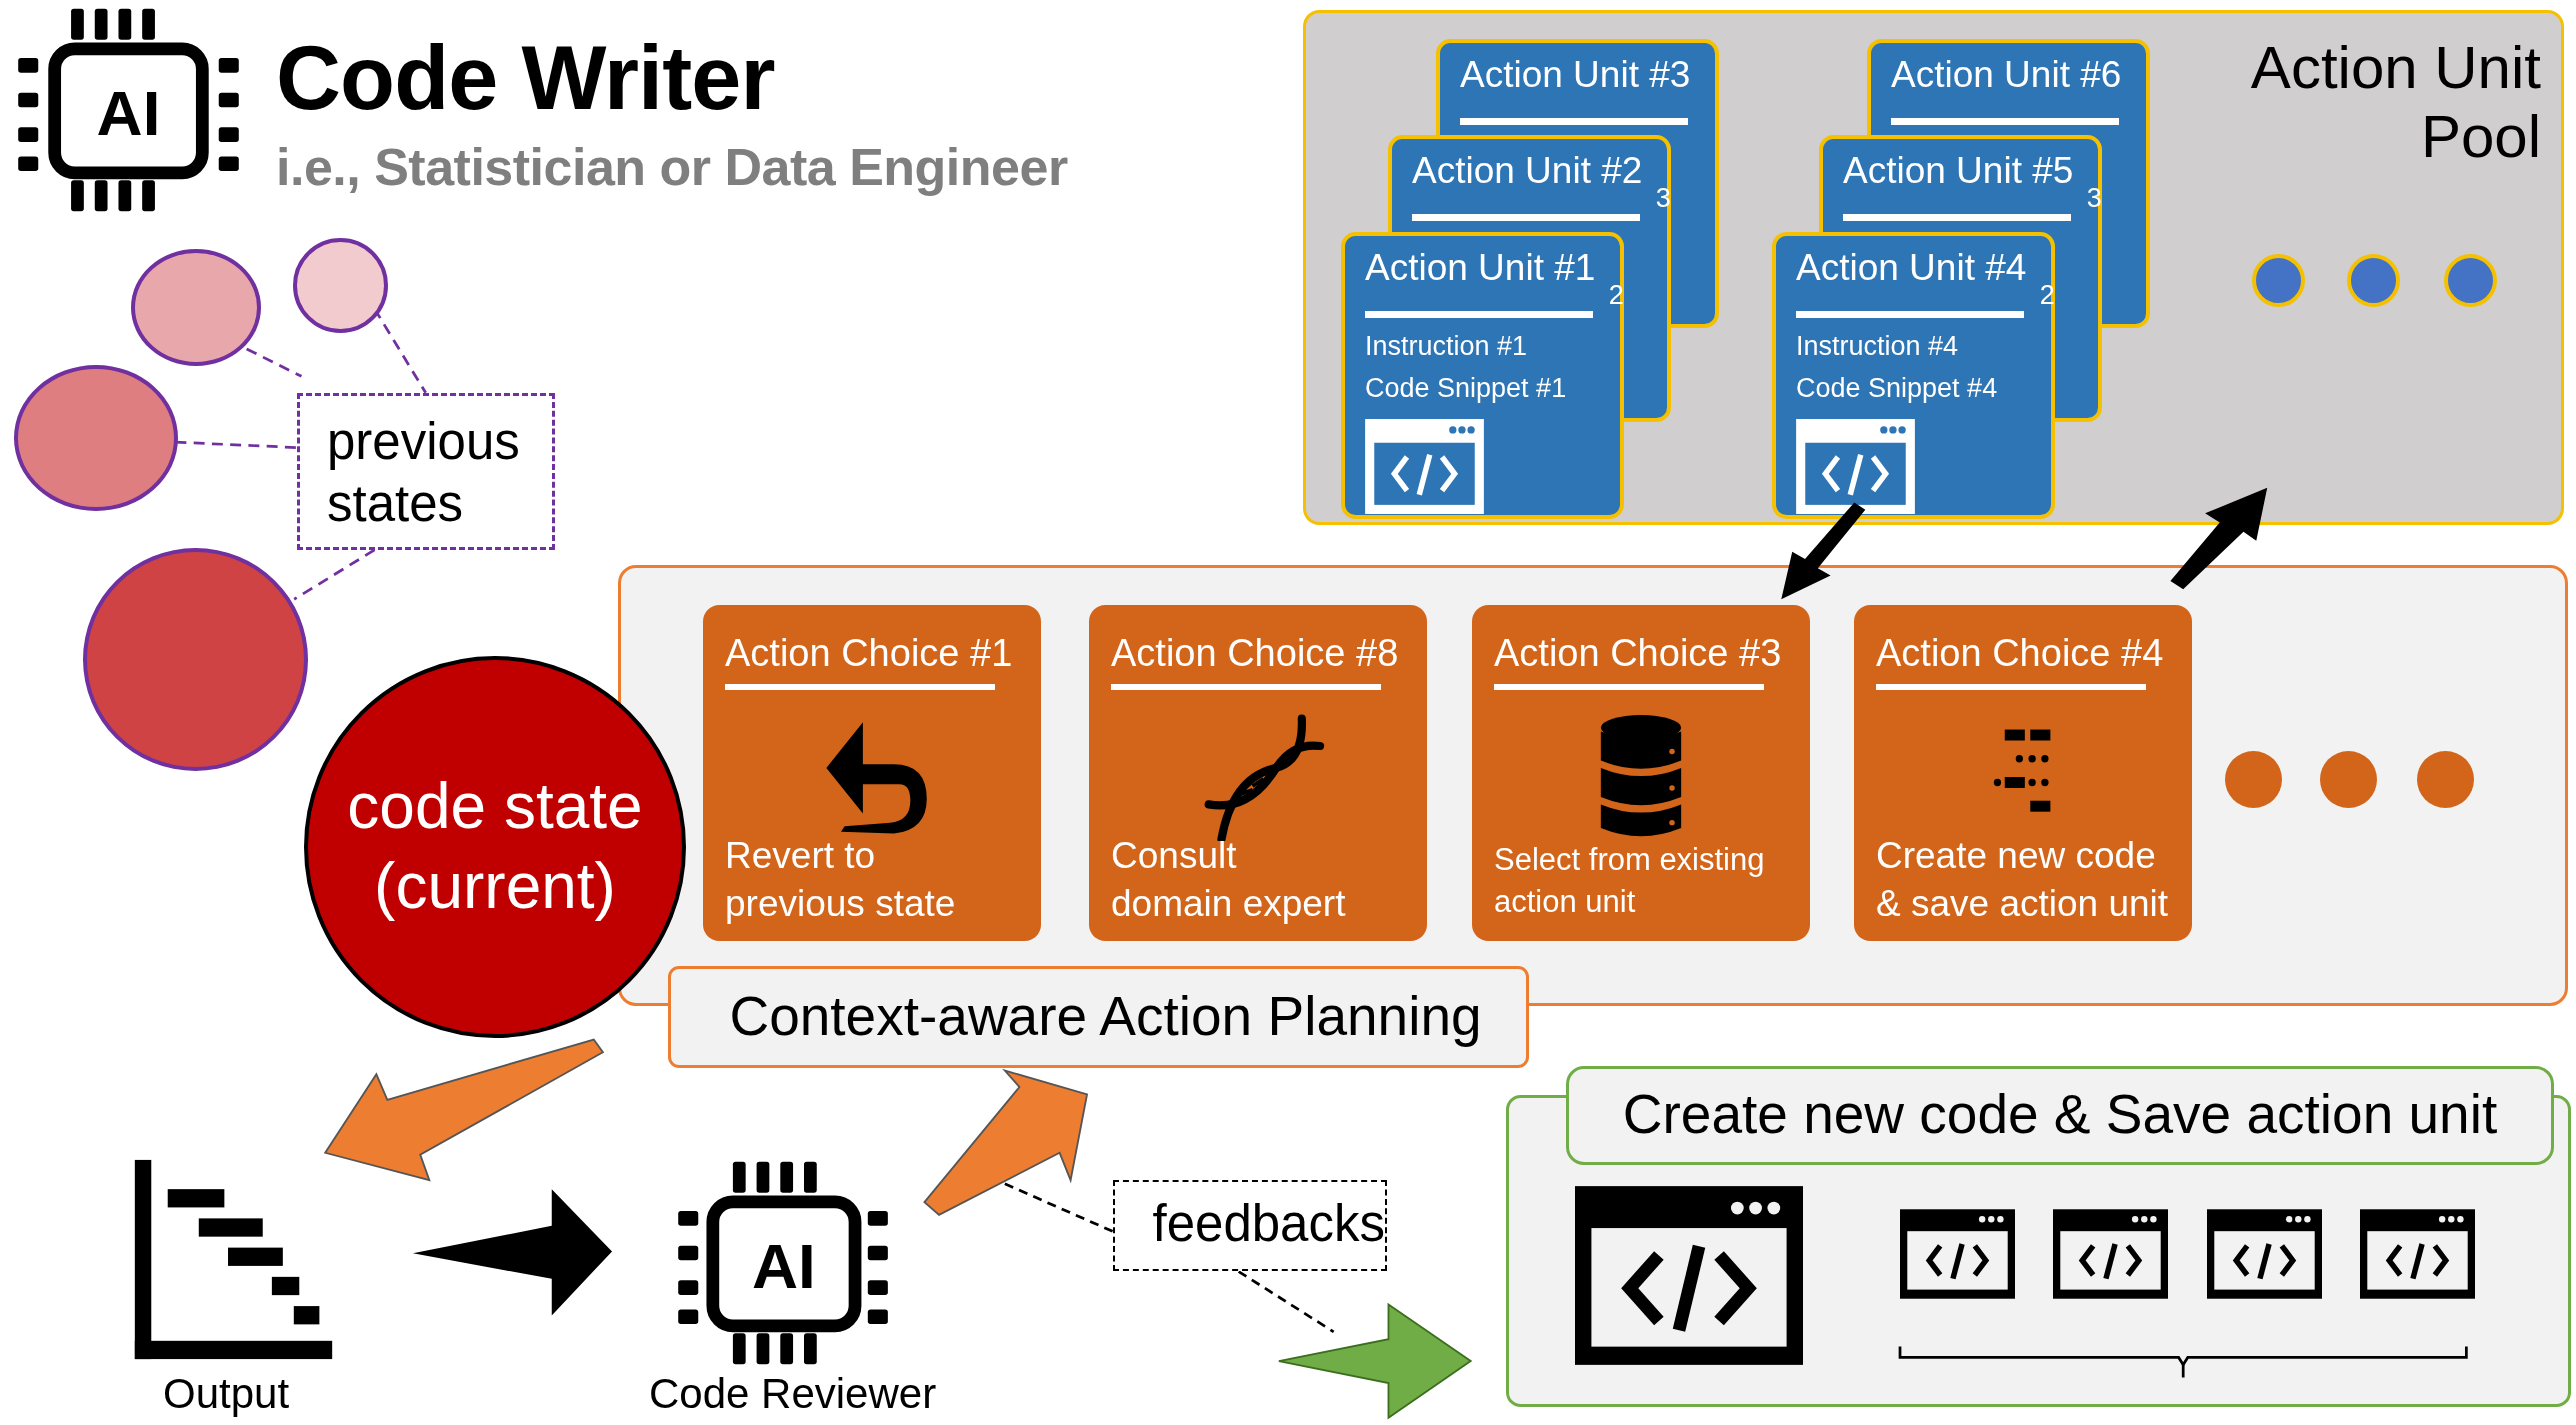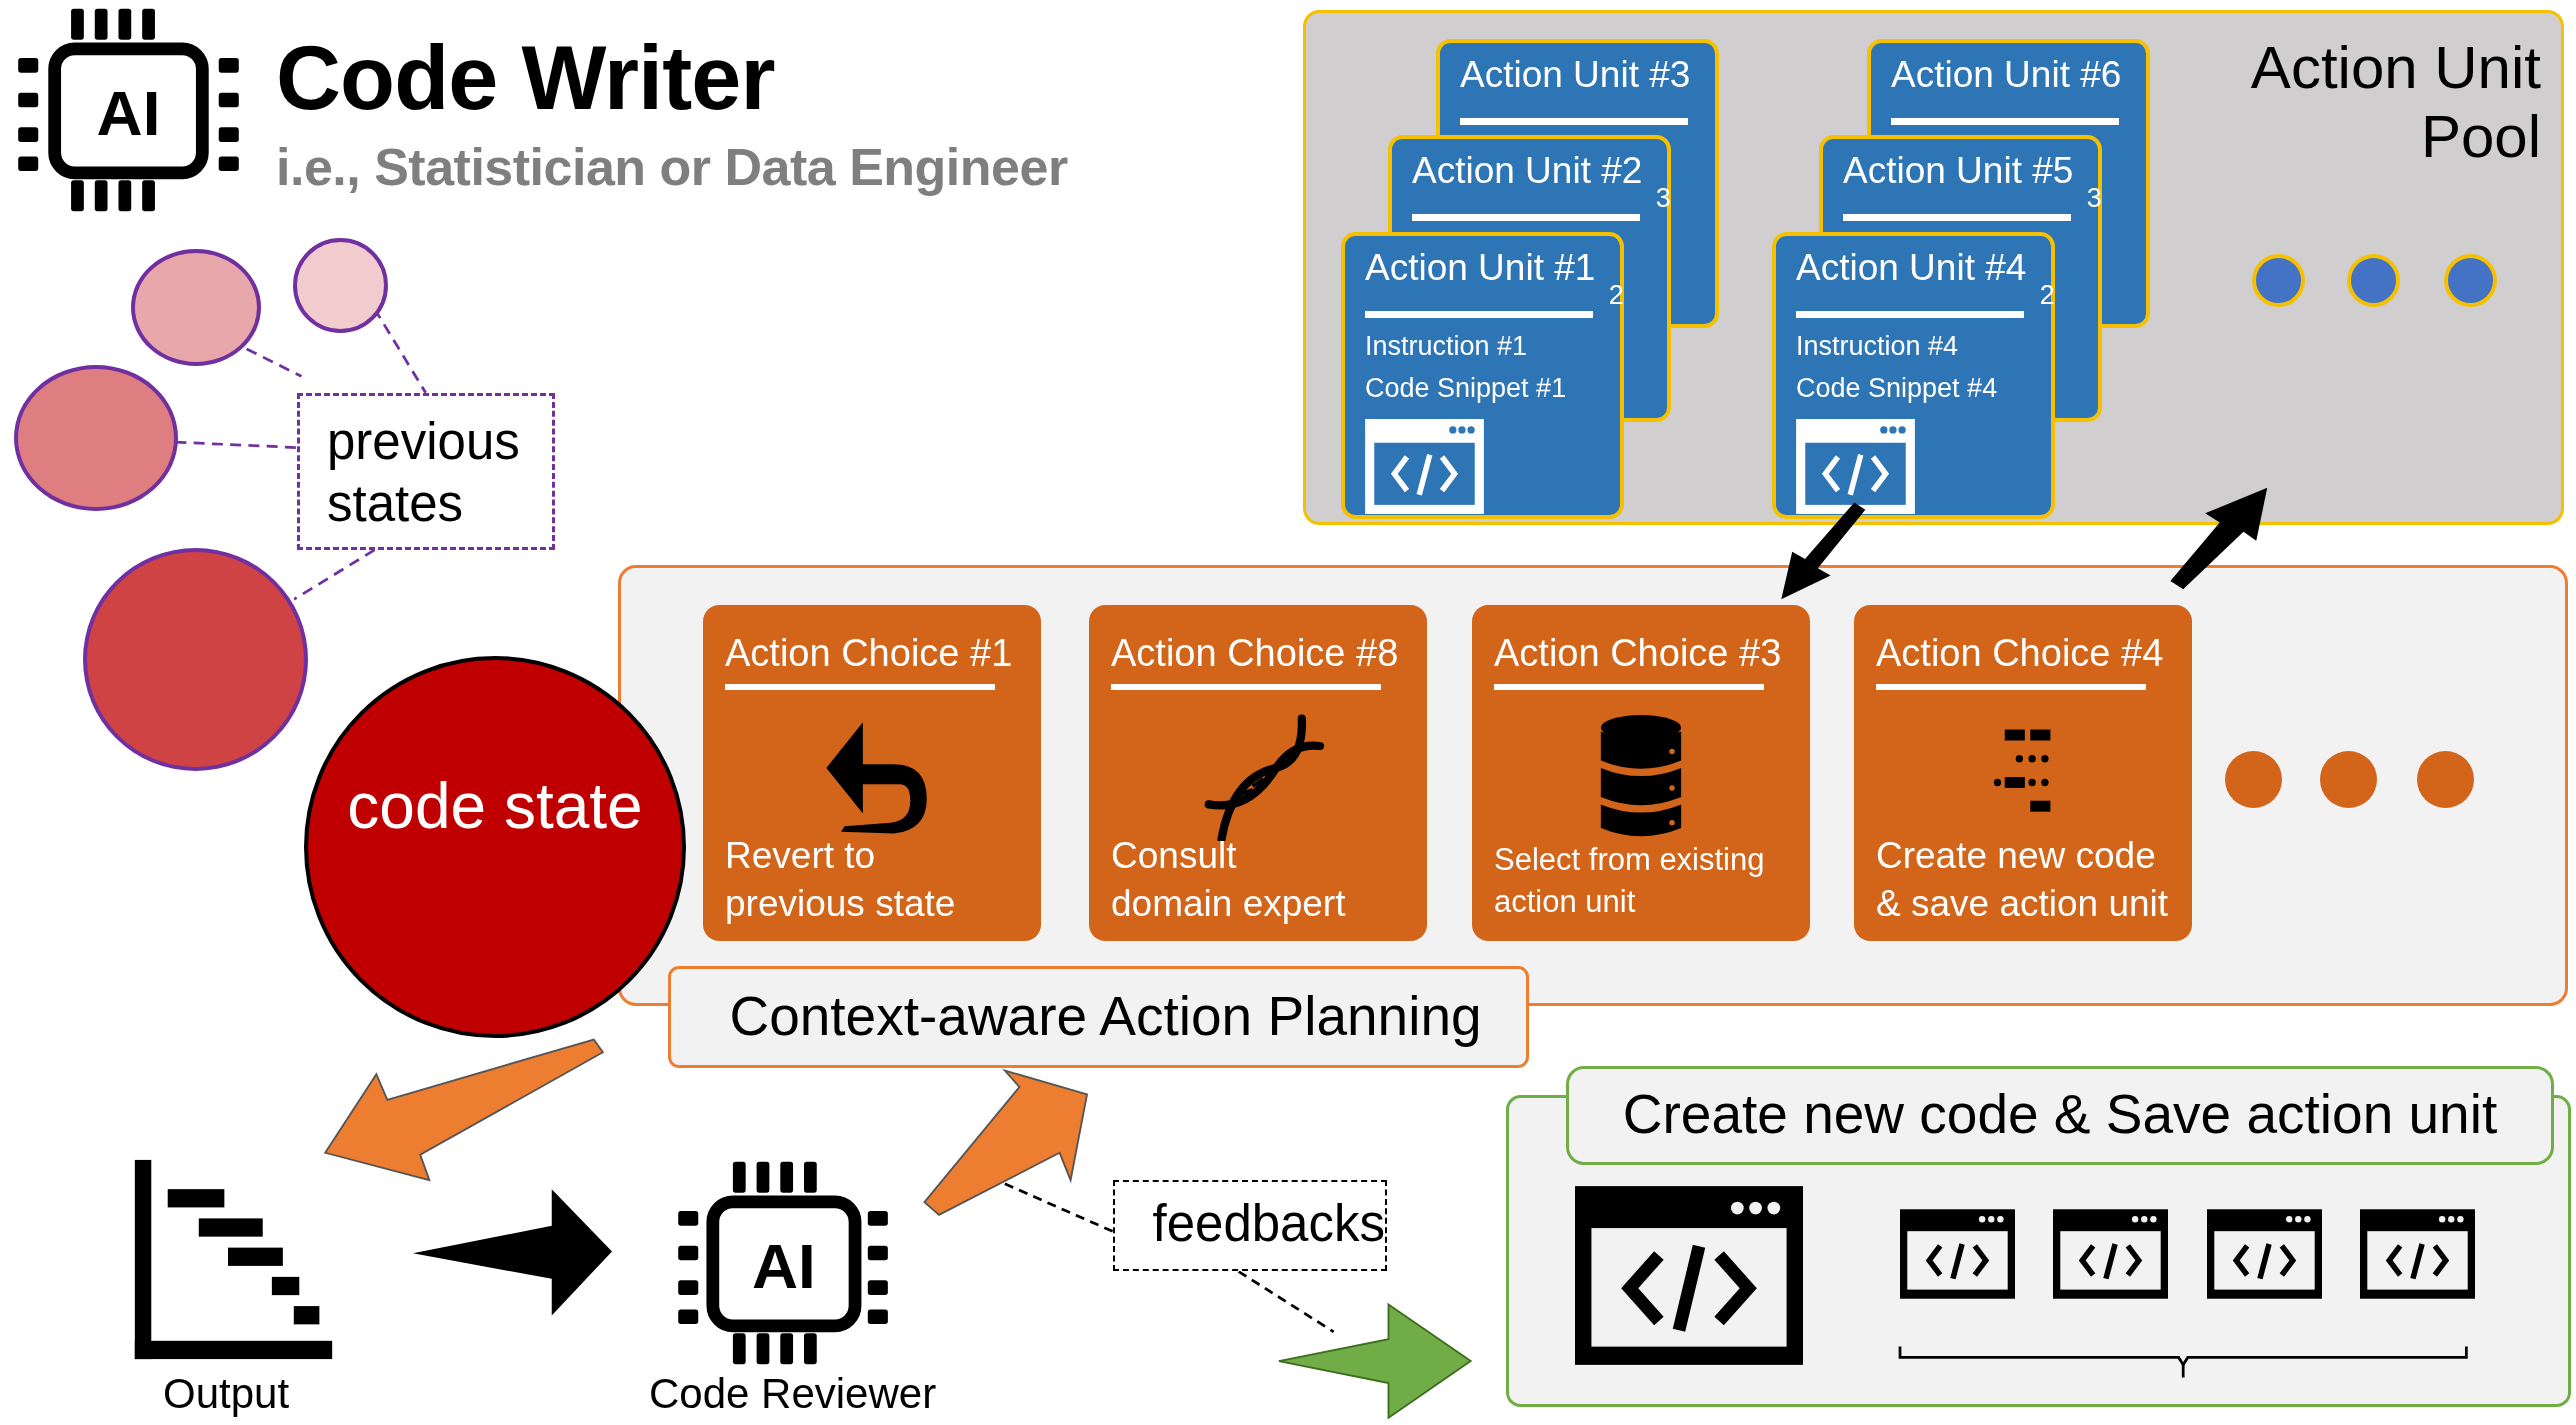--- a/index.html
+++ b/index.html
@@ -262,20 +262,21 @@
 </div>
 
 <div class="orange-dot" style="left:2225px;top:751px;"></div>
 <div class="orange-dot" style="left:2320px;top:751px;"></div>
 <div class="orange-dot" style="left:2417px;top:751px;"></div>
 
 <div class="abs context-label">Context-aware Action Planning</div>
 
 <div class="abs current">
   <div>code state</div>
+  <div>(current)</div>
 </div>
 
 <svg class="layer" viewBox="0 0 2820 1560" width="2576" height="1425">
 
   <polygon points="2030,550 2042,558 1990,622 2004,630 1950,656 1962,604 1976,612" fill="#000"></polygon>
 
   <polygon points="2390,645 2376,636 2430,572 2414,562 2482,534 2470,592 2456,582" fill="#000"></polygon>
 
   <polygon points="650,1138 660,1152 460,1264 470,1292 356,1262 412,1176 424,1204" fill="#ed7d31" stroke="#555" stroke-width="2"></polygon>
 

